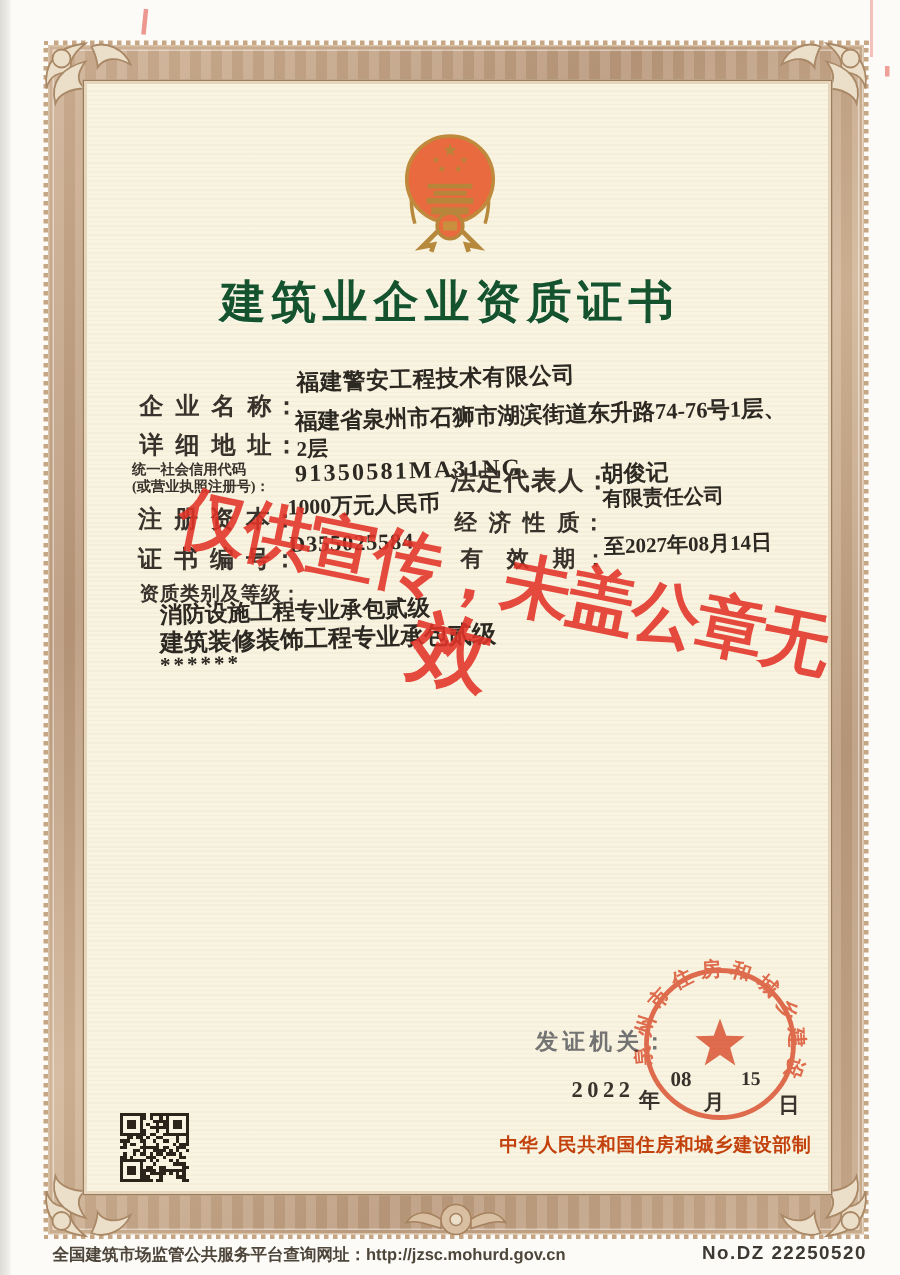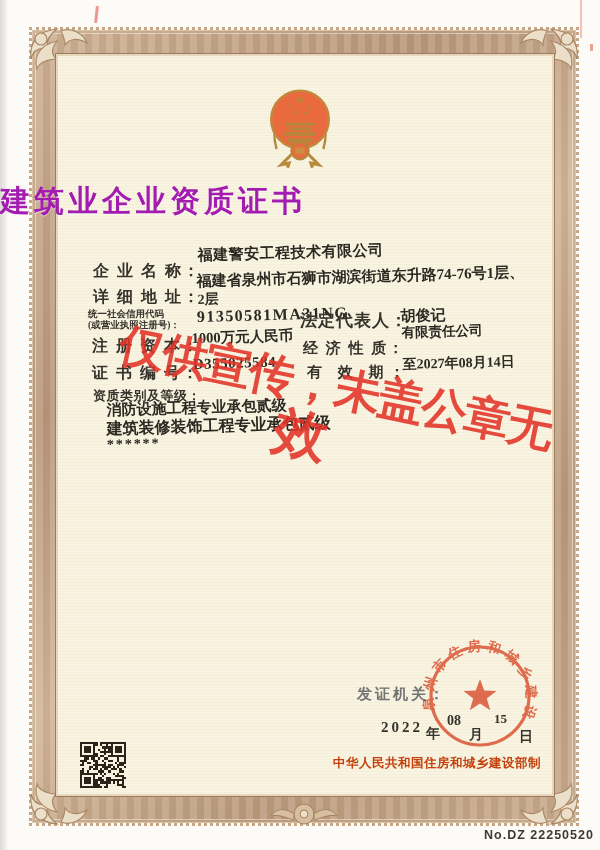--- a/index.html
+++ b/index.html
@@ -19,22 +19,22 @@
   .corner{position:absolute;width:66px;height:66px;}
   .corner svg{width:100%;height:100%;}
   .corner.tl{left:-6px;top:-6px;}
   .corner.tr{right:-6px;top:-6px;transform:scaleX(-1);}
   .corner.bl{left:-6px;bottom:-6px;transform:scaleY(-1);}
   .corner.br{right:-6px;bottom:-6px;transform:scale(-1,-1);}
   .crest{position:absolute;left:50%;bottom:-10px;transform:translateX(-50%);}
 
   
   .emblem{position:absolute;left:261px;top:82px;width:78px;height:88px;}
-  .title{position:absolute;left:0;width:600px;top:181px;
-         font-size:30px;font-weight:bold;letter-spacing:4px;color:#a21caf;
+  .title{position:absolute;left:0;width:600px;top:181px;text-align:center;
+         font-size:30px;font-weight:bold;letter-spacing:4px;color:#14532d;
          text-shadow:0 1px 0 rgba(255,255,255,.6);}
   .subtitle{position:absolute;left:0;width:600px;top:221px;text-align:center;
          font-size:13px;font-weight:bold;letter-spacing:7px;color:#a5893d;}
 
   
   .lbl{position:absolute;font-weight:bold;color:#37322b;white-space:nowrap;}
   .val{position:absolute;color:#2c2822;white-space:nowrap;transform:rotate(-1.6deg);transform-origin:left bottom;}
   .lbl-std{font-size:16px;letter-spacing:2px;}
   .lbl-mid{font-size:15px;letter-spacing:2px;}
   .lbl-small{font-size:9.5px;line-height:1.15;letter-spacing:0;}
@@ -49,21 +49,21 @@
   
   .issuer-label{position:absolute;left:357px;top:685px;font-size:15px;font-weight:bold;letter-spacing:3px;color:#737373;}
   .date span{position:absolute;font-weight:bold;color:#37322b;}
   .made-by{position:absolute;left:333px;top:755px;font-size:12.5px;font-weight:bold;letter-spacing:.5px;color:#c2410c;}
   .seal{position:absolute;left:412px;top:628px;width:136px;height:136px;opacity:.82;mix-blend-mode:multiply;}
 
   
   .qr{position:absolute;left:79px;top:742px;width:48px;height:46px;}
   .footer-left{position:absolute;left:35px;top:829px;font-size:11px;font-weight:bold;color:#4e463b;
                font-family:"Liberation Sans","DejaVu Sans",sans-serif;}
-  .footer-right{position:absolute;left:484px;top:828px;font-size:12.5px;font-weight:bold;letter-spacing:1px;color:#3e3933;
+  .footer-right{position:absolute;left:468px;top:828px;font-size:12.5px;font-weight:bold;letter-spacing:1px;color:#3e3933;
                font-family:"Liberation Sans","DejaVu Sans",sans-serif;}
 
   
   .art{position:absolute;background:rgba(224,70,60,.55);}
   .art1{left:95px;top:6px;width:3px;height:17px;transform:rotate(6deg);}
   .art2{left:580px;top:0;width:2px;height:38px;background:rgba(233,120,110,.45);}
   .art3{left:590px;top:44px;width:3px;height:7px;background:rgba(224,70,60,.5);}
 </style>
 </head>
 <body>
@@ -359,18 +359,19 @@
         <rect x="2" y="2" width="3" height="3" fill="#2c241a"></rect>
         <rect x="14" y="0" width="7" height="7" fill="#2c241a"></rect>
         <rect x="15" y="1" width="5" height="5" fill="#f9f4e1"></rect>
         <rect x="16" y="2" width="3" height="3" fill="#2c241a"></rect>
         <rect x="0" y="14" width="7" height="7" fill="#2c241a"></rect>
         <rect x="1" y="15" width="5" height="5" fill="#f9f4e1"></rect>
         <rect x="2" y="16" width="3" height="3" fill="#2c241a"></rect>
       </svg>
   </div>
 
+  <div class="footer-left">全国建筑市场监管公共服务平台查询网址：http://jzsc.mohurd.gov.cn</div>
   <div class="footer-right">No.DZ  22250520</div>
 
   <div class="art art1"></div>
   <div class="art art2"></div>
   <div class="art art3"></div>
 </div>
 
 </body></html>

